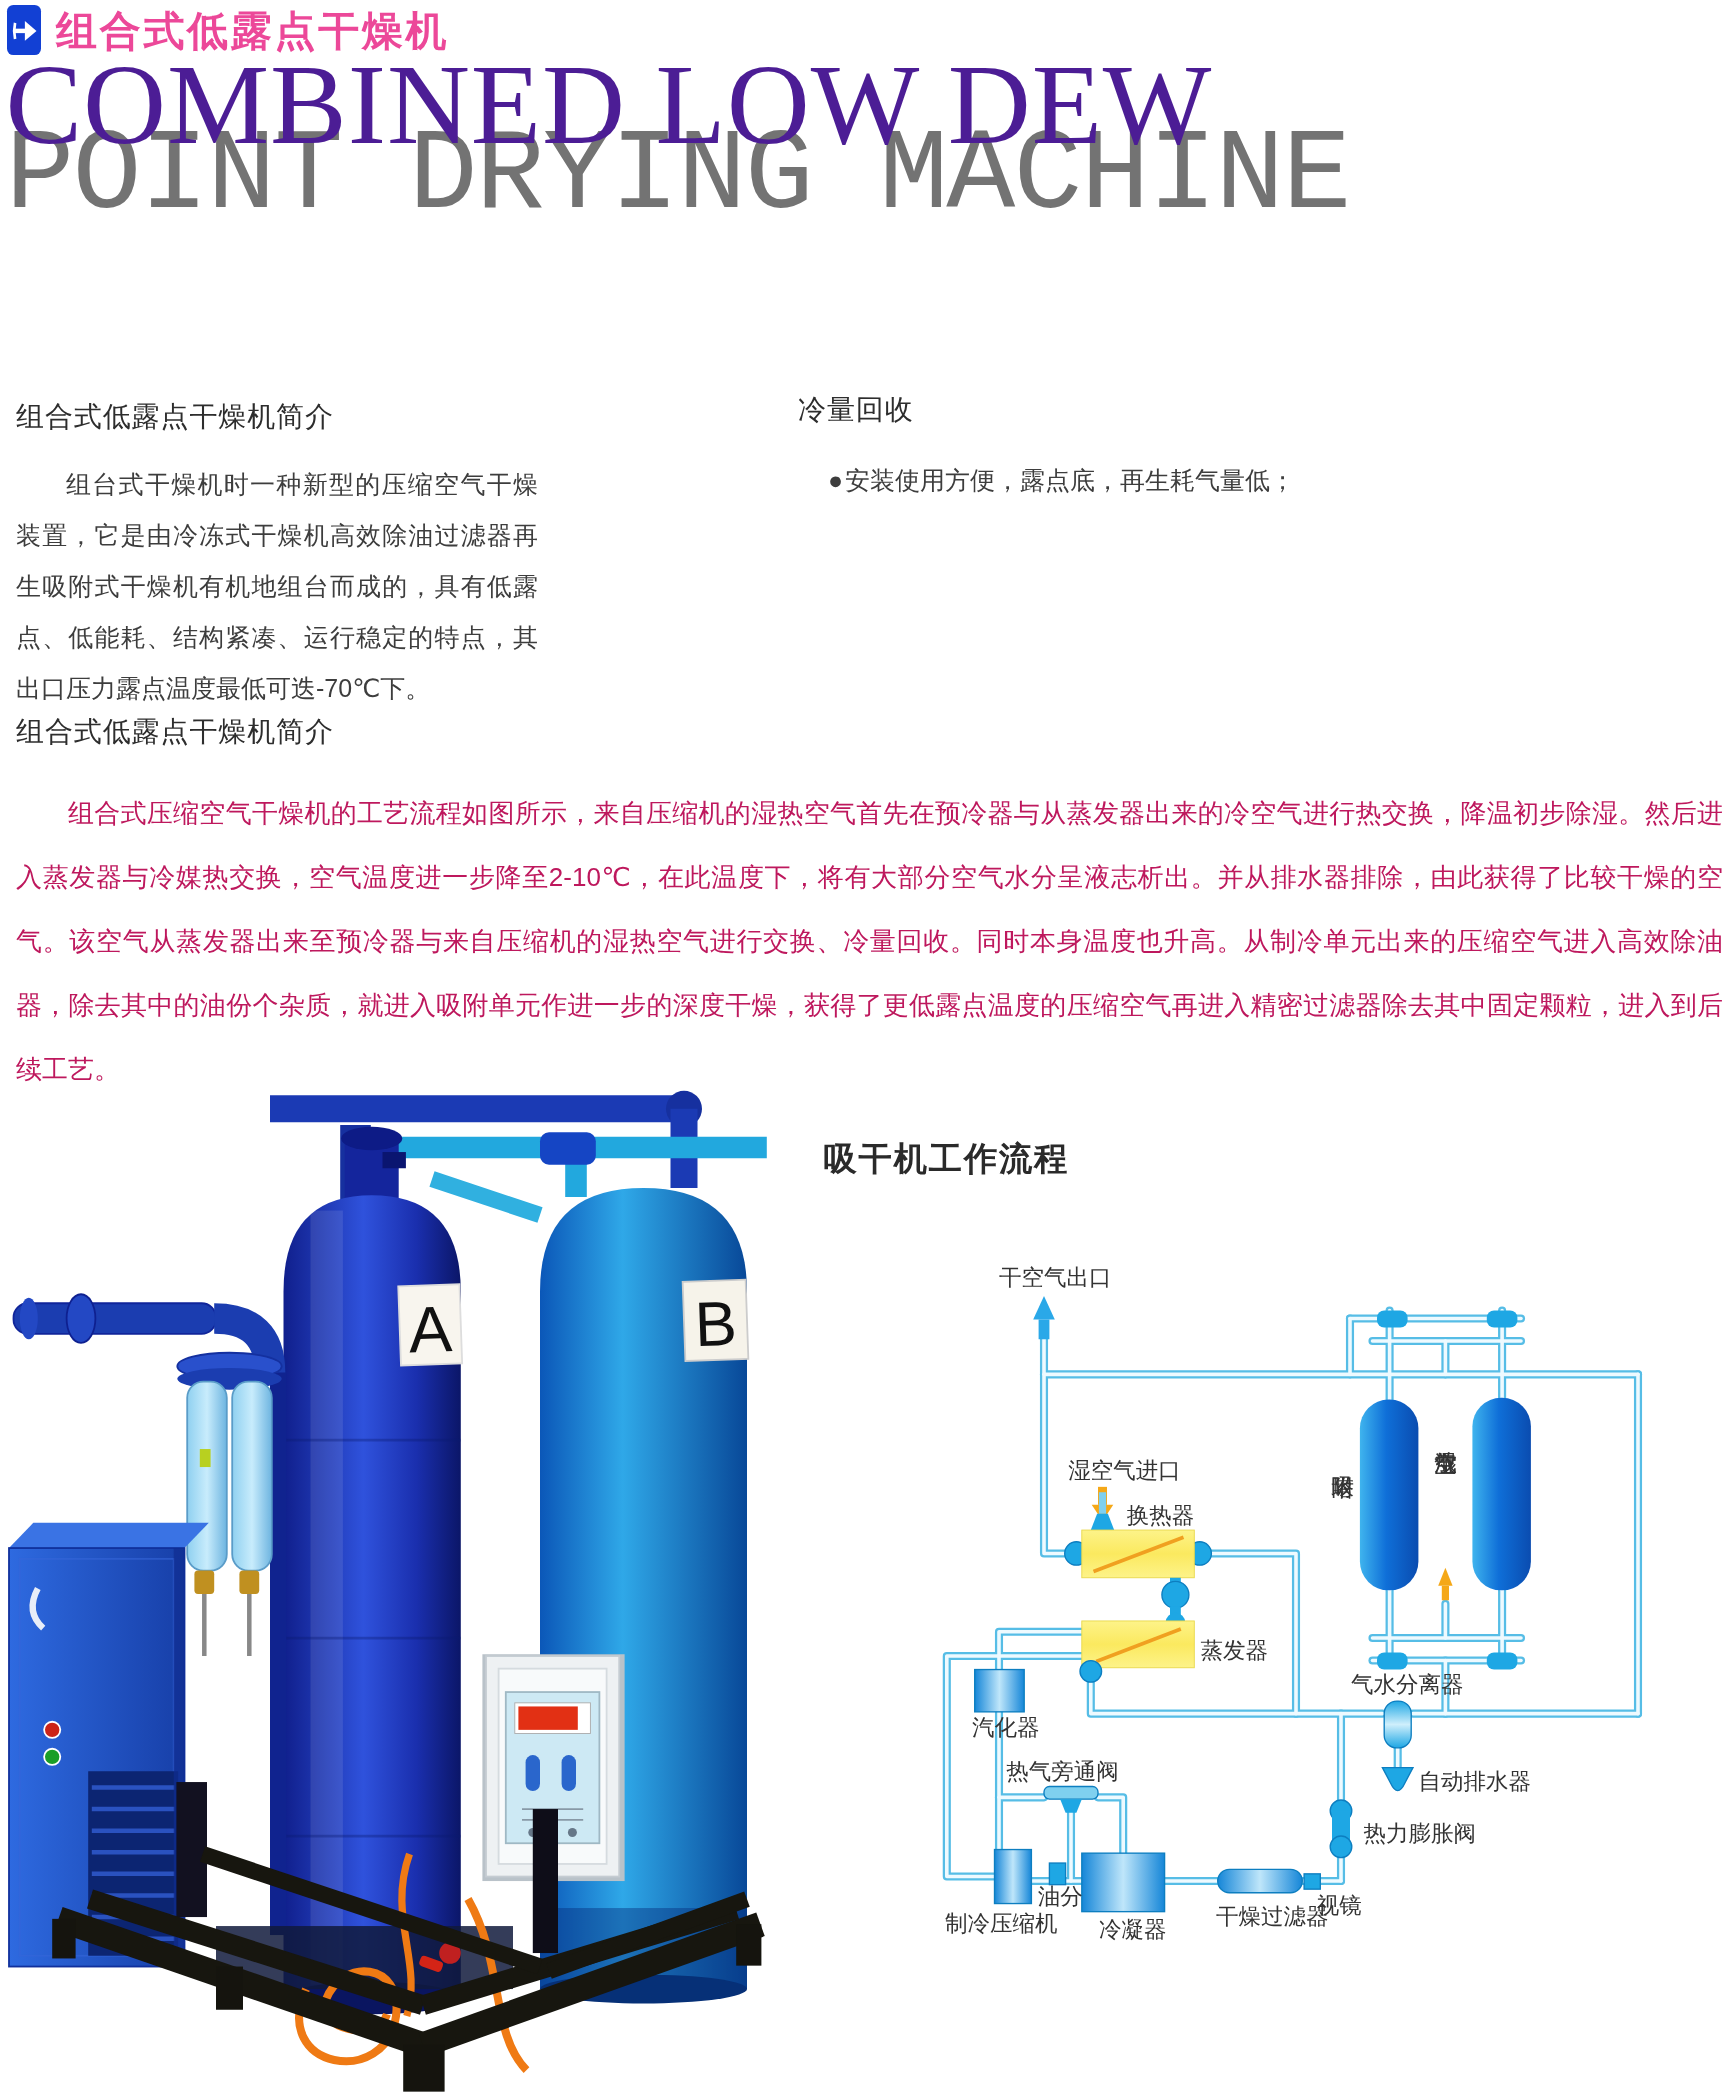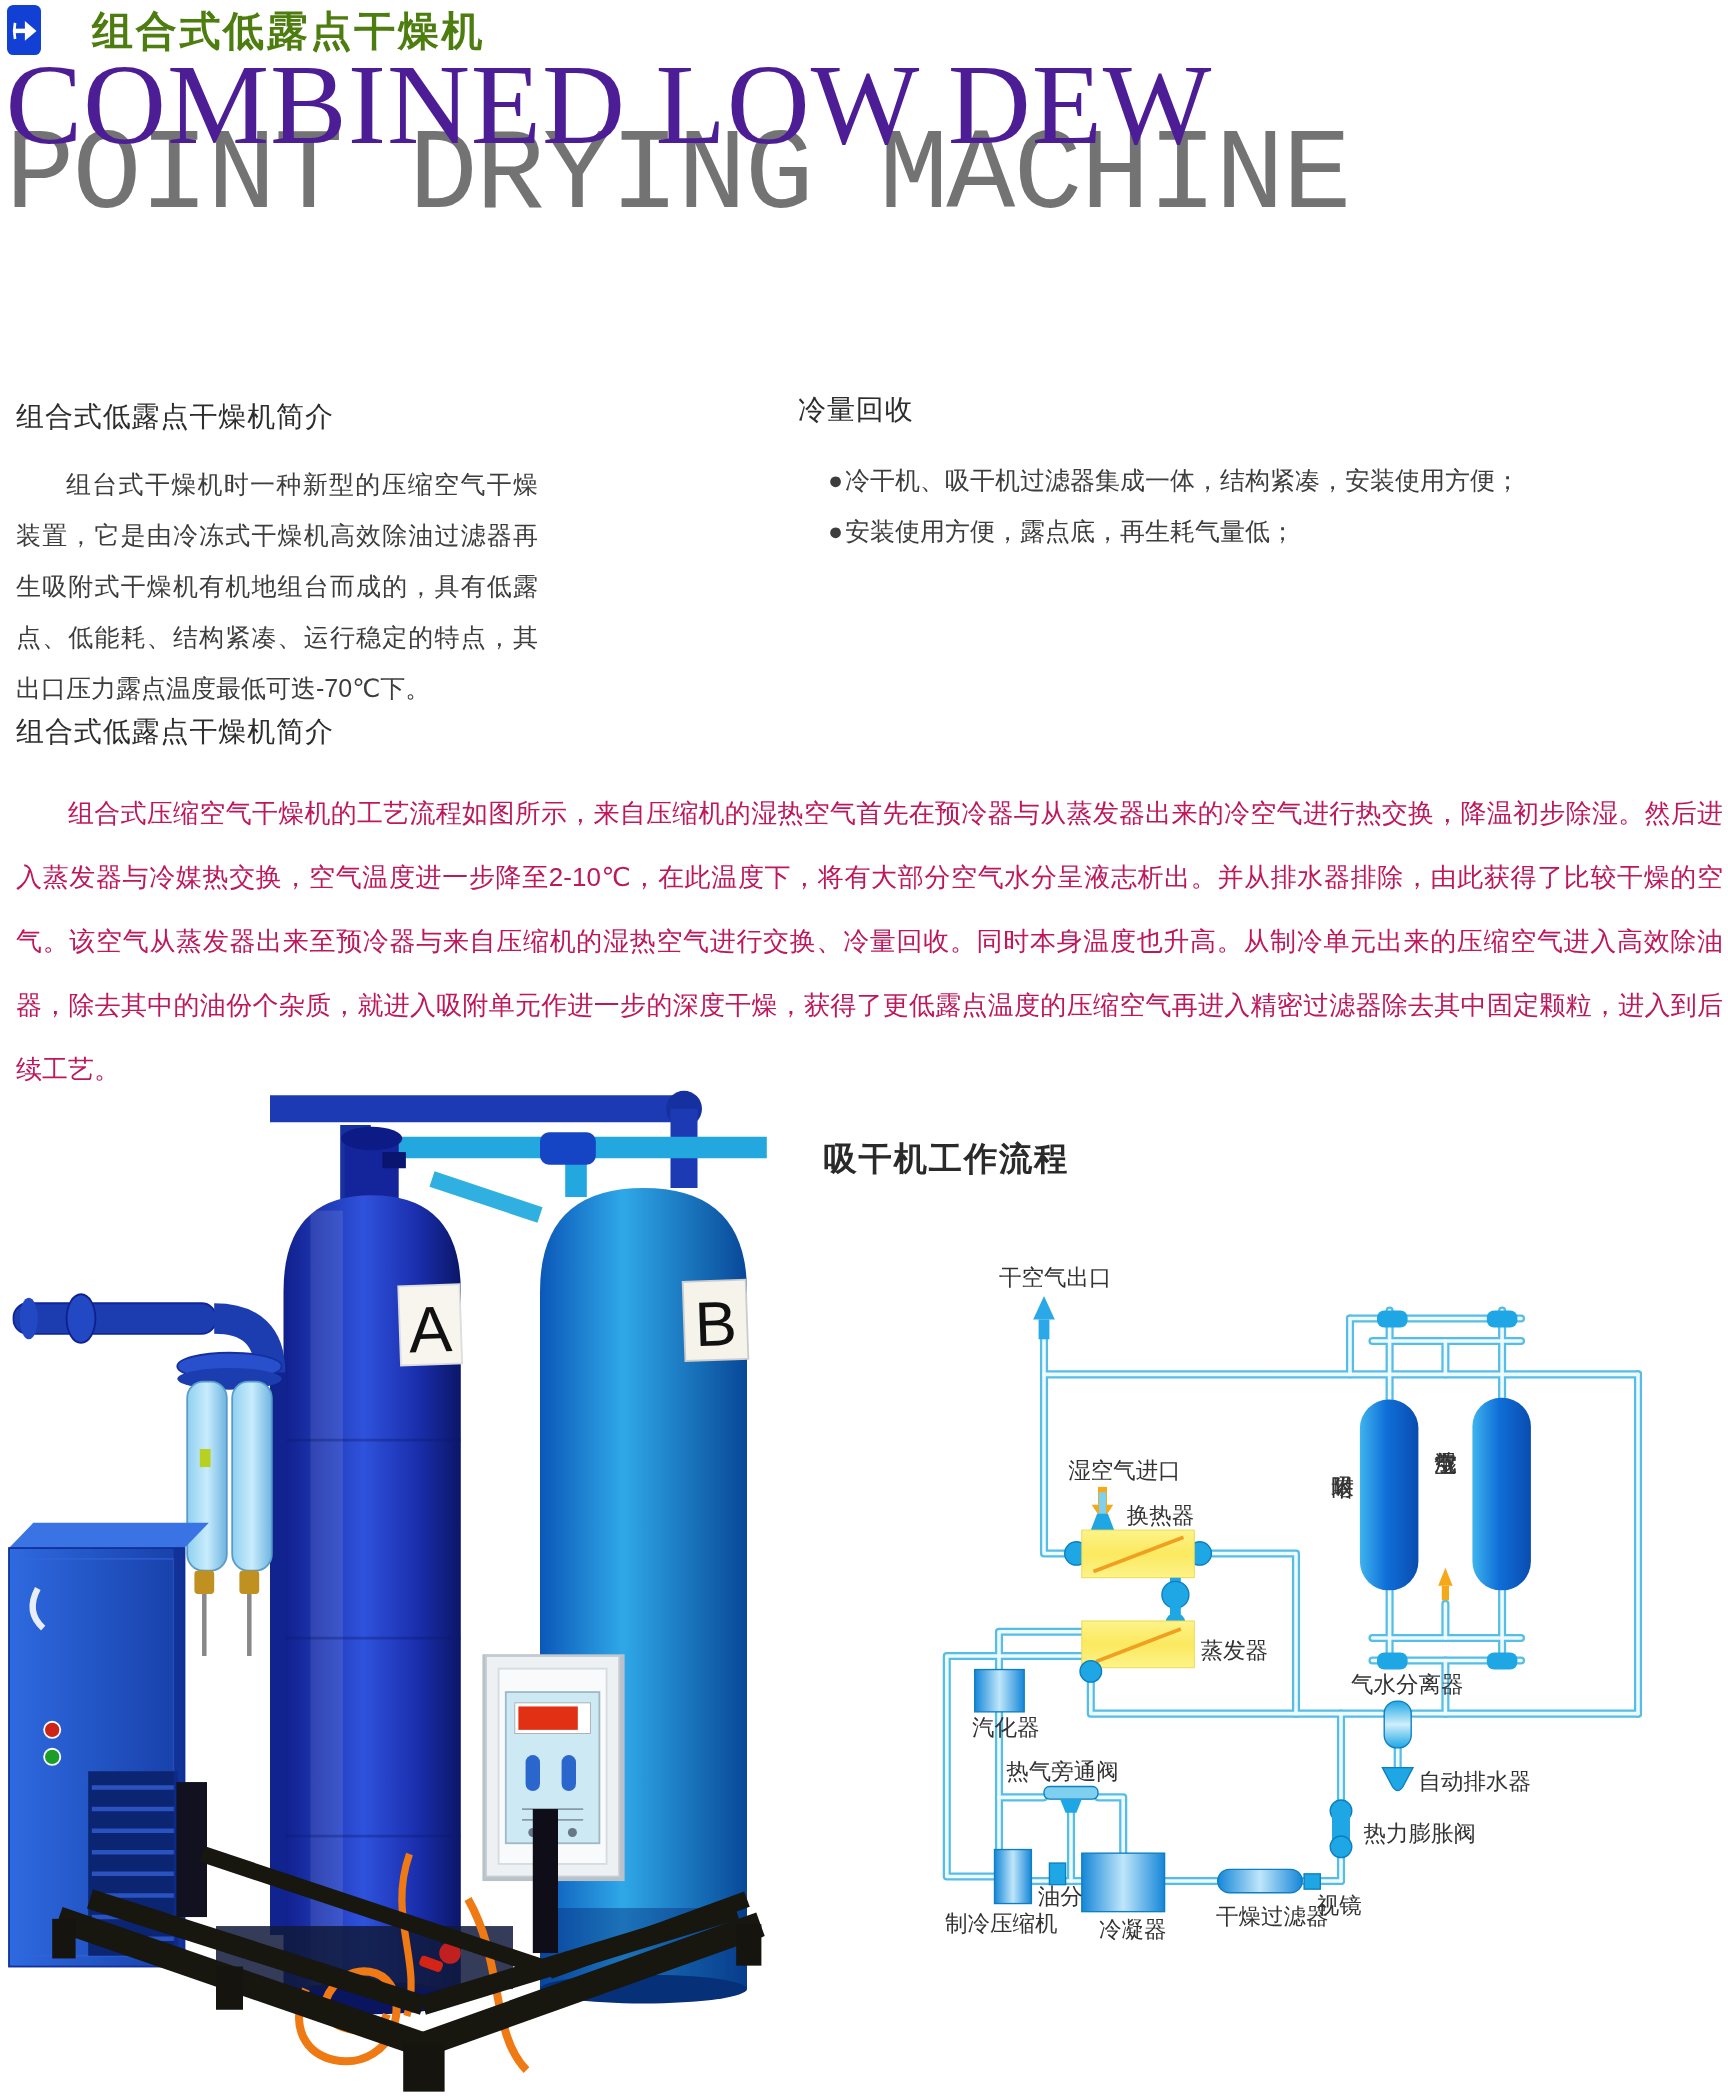--- a/index.html
+++ b/index.html
@@ -1,21 +1,21 @@
 <!DOCTYPE html>
 <html style="font-size:14.4px"><head>
 <meta charset="utf-8">
 <style>
   html,body{margin:0;padding:0;}
   body{width:1728px;height:2098px;position:relative;background:#ffffff;overflow:hidden;
        font-family:"Liberation Sans","DejaVu Sans",sans-serif;}
   .abs{position:absolute;}
   
   .icon-box{left:7.2px;top:5.4px;width:34px;height:50px;background:#1240d4;border-radius:6.3px;}
-  .zh-title{left:56px;top:3.6px;font-size:41px;font-weight:600;color:#4d7c0f;letter-spacing:2.7px;margin-left:36px;}
+  .zh-title{left:56px;top:3.6px;font-size:41px;font-weight:600;color:#ec4899;letter-spacing:2.7px;}
   .en-blue{left:5.4px;top:47px;font-size:115px;line-height:1;color:#4c1d95;
            font-family:Liberation Serif, serif;letter-spacing:0.9px;white-space:nowrap;z-index:2;}
   .en-gray{left:5.4px;top:119px;font-size:115px;line-height:1;color:#737373;
            font-family:Liberation Mono, monospace;letter-spacing:-1.8px;white-space:nowrap;z-index:1;}
   
   .sec-head{font-size:28px;color:#2d2d2d;font-weight:500;letter-spacing:0.9px;}
   .h-intro{left:16px;top:398px;}
   .h-feat{left:798px;top:391px;}
   .h-proc{left:16px;top:713px;}
   .body-text{font-size:25px;color:#3d3d3d;line-height:51px;text-align:justify;text-indent:2em;}
@@ -44,21 +44,20 @@
 </div>
 <div class="abs zh-title">组合式低露点干燥机</div>
 <div class="abs en-blue">COMBINED LOW DEW</div>
 <div class="abs en-gray">POINT DRYING MACHINE</div>
 
 <div class="abs sec-head h-intro">组合式低露点干燥机简介</div>
 <div class="abs body-text intro-body">组台式干燥机时一种新型的压缩空气干燥装置，它是由冷冻式干燥机高效除油过滤器再生吸附式干燥机有机地组台而成的，具有低露点、低能耗、结构紧凑、运行稳定的特点，其出口压力露点温度最低可迭-70℃下。</div>
 
 <div class="abs sec-head h-feat">冷量回收</div>
 <div class="abs feat-list">
-  <div class="feat-item"><span class="dot">●</span><span>冷干机、吸干机过滤器集成一体，结构紧凑，安装使用方便；</span></div>
   <div class="feat-item"><span class="dot">●</span><span>安装使用方便，露点底，再生耗气量低；</span></div>
 </div>
 
 <div class="abs sec-head h-proc">组合式低露点干燥机简介</div>
 <div class="abs proc-body">组合式压缩空气干燥机的工艺流程如图所示，来自压缩机的湿热空气首先在预冷器与从蒸发器出来的冷空气进行热交换，降温初步除湿。然后进入蒸发器与冷媒热交换，空气温度进一步降至2-10℃，在此温度下，将有大部分空气水分呈液志析出。并从排水器排除，由此获得了比较干燥的空气。该空气从蒸发器出来至预冷器与来自压缩机的湿热空气进行交换、冷量回收。同时本身温度也升高。从制冷单元出来的压缩空气进入高效除油器，除去其中的油份个杂质，就进入吸附单元作进一步的深度干燥，获得了更低露点温度的压缩空气再进入精密过滤器除去其中固定颗粒，进入到后续工艺。</div>
 
 <svg class="abs" style="left:0;top:1062px;" width="774" height="1036" viewBox="0 0 860 1151">
   <defs>
     <linearGradient id="gTowA" x1="0" y1="0" x2="1" y2="0">
       <stop offset="0" stop-color="#101f8c"></stop>

